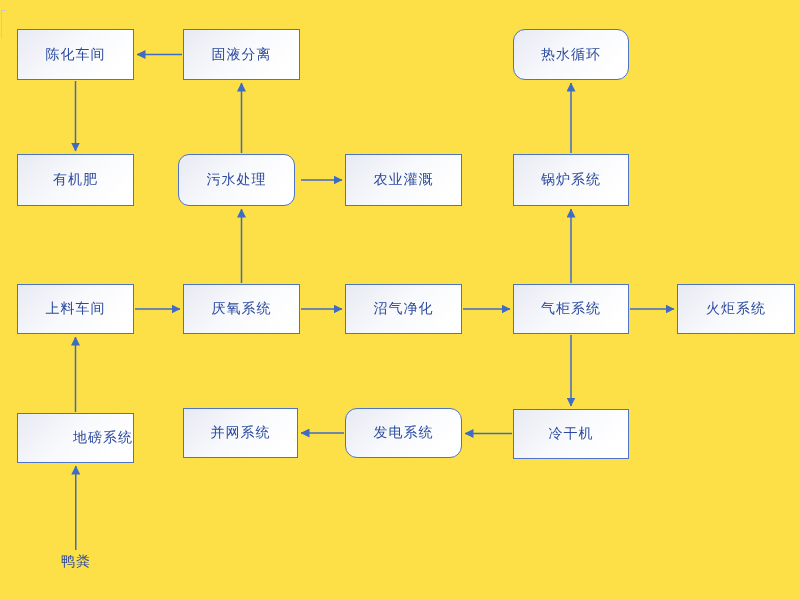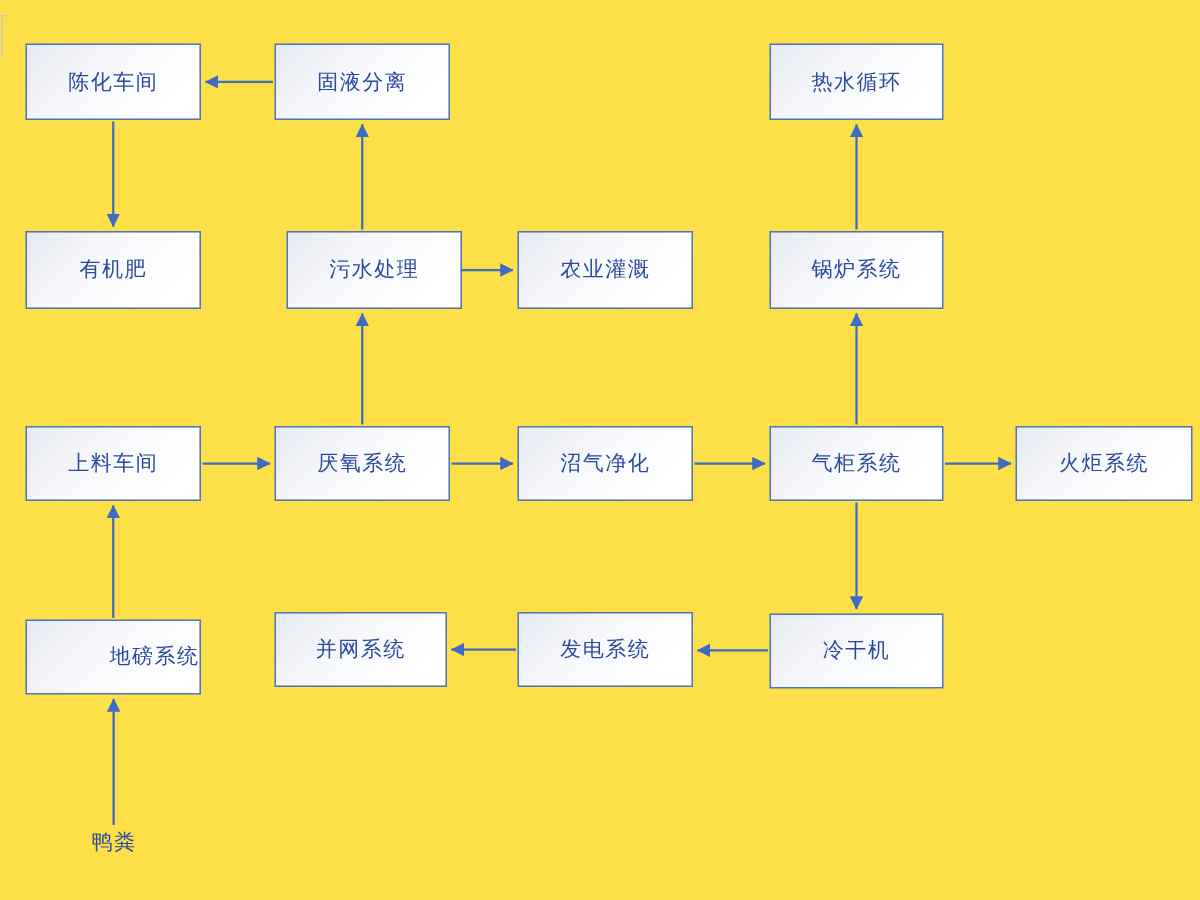--- a/index.html
+++ b/index.html
@@ -75,28 +75,28 @@
       <line x1="512" y1="433.5" x2="465" y2="433.5" stroke="#3e6bc4" stroke-width="1.5" marker-end="url(#arrowhead)"></line>
       <line x1="344" y1="433" x2="301" y2="433" stroke="#3e6bc4" stroke-width="1.5" marker-end="url(#arrowhead)"></line>
     </svg>
 
   <div class="node" style="left:17px;  top:29px;  width:117px; height:51px;">
     <span>陈化车间</span>
   </div>
   <div class="node" style="left:183px; top:29px;  width:117px; height:51px;font-family:Liberation Serif, serif;">
     <span>固液分离</span>
   </div>
-  <div class="node" style="left:513px; top:29px;  width:116px; height:51px;">
+  <div class="node" style="left:513px; top:29px;  width:116px; height:51px;border-radius:12px;">
     <span>热水循环</span>
   </div>
 
   <div class="node" style="left:17px;  top:154px; width:117px; height:52px;">
     <span>有机肥</span>
   </div>
-  <div class="node" style="left:191px; top:154px; width:117px; height:52px;">
+  <div class="node" style="left:178px; top:154px; width:117px; height:52px;border-radius:11px;">
     <span>污水处理</span>
   </div>
   <div class="node" style="left:345px; top:154px; width:117px; height:52px;">
     <span>农业灌溉</span>
   </div>
   <div class="node" style="left:513px; top:154px; width:116px; height:52px;">
     <span>锅炉系统</span>
   </div>
 
   <div class="node" style="left:17px;  top:284px; width:117px; height:50px;">
@@ -114,21 +114,21 @@
   <div class="node" style="left:677px; top:284px; width:118px; height:50px;">
     <span>火炬系统</span>
   </div>
 
   <div class="node" style="left:17px;  top:413px; width:117px; height:50px;justify-content:flex-end;">
     <span>地磅系统</span>
   </div>
   <div class="node" style="left:183px; top:408px; width:115px; height:50px;">
     <span>并网系统</span>
   </div>
-  <div class="node" style="left:345px; top:408px; width:117px; height:50px;">
+  <div class="node" style="left:345px; top:408px; width:117px; height:50px;border-radius:12px;">
     <span>发电系统</span>
   </div>
   <div class="node" style="left:513px; top:409px; width:116px; height:50px;">
     <span>冷干机</span>
   </div>
 
   <div class="free-label" style="left:56px; top:553px; width:40px;">鸭粪</div>
 
 </div>
 

